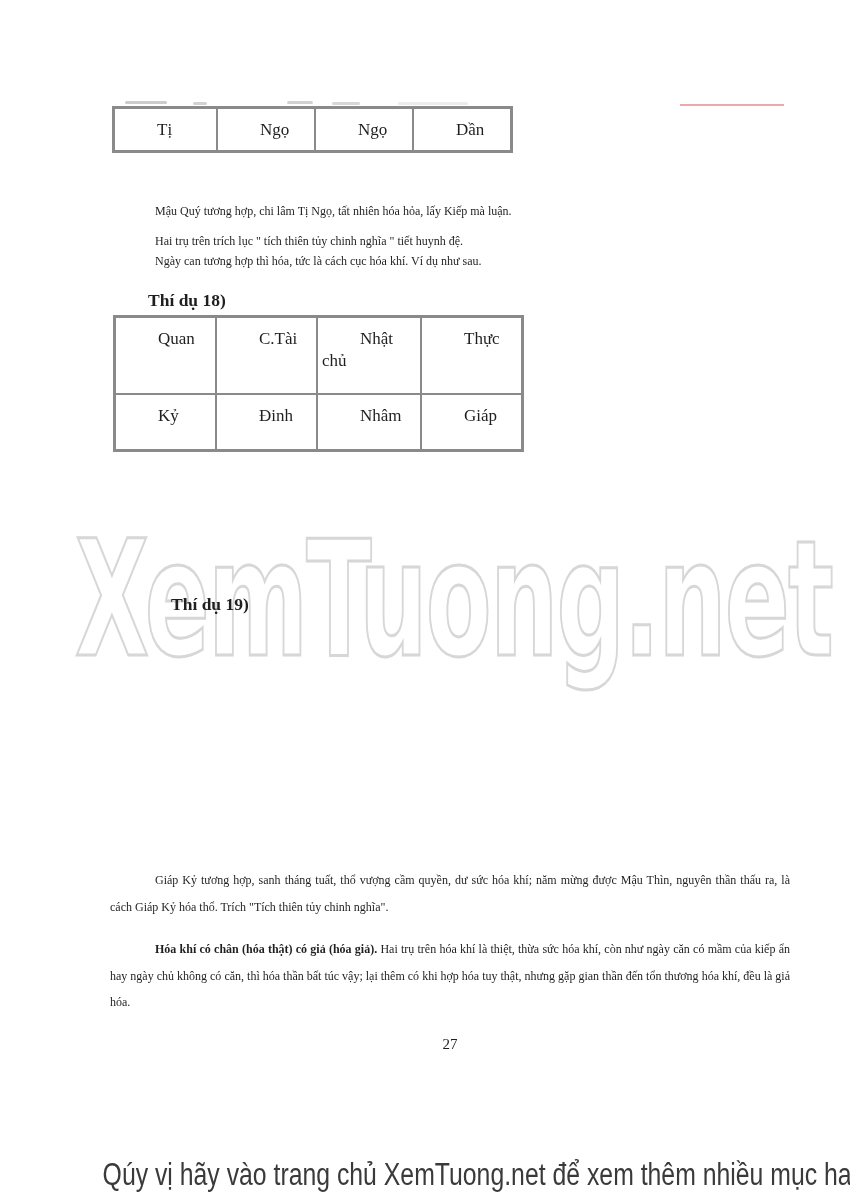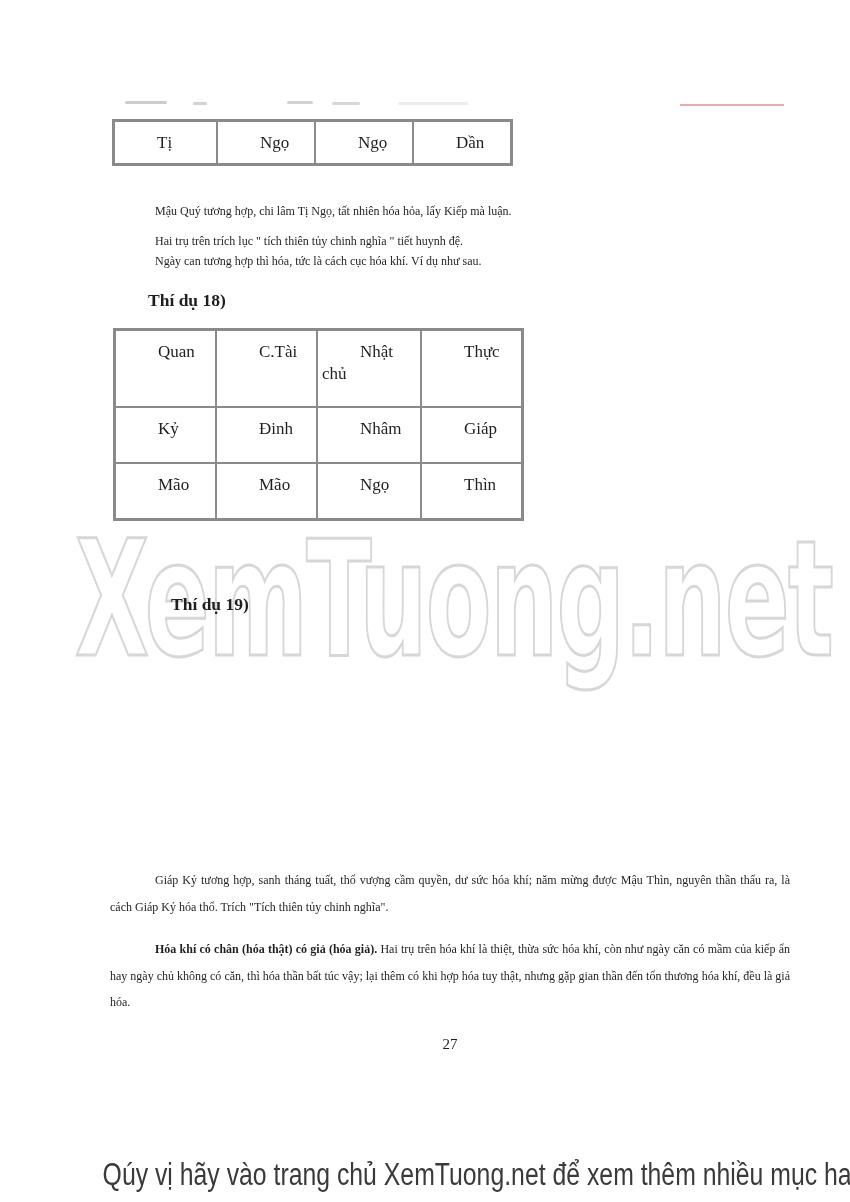--- a/index.html
+++ b/index.html
@@ -20,21 +20,21 @@
   }
   
   .para {
     position:absolute; left:110px; width:680px; z-index:2;
     font-size:12px; line-height:26.5px; text-align:justify; text-indent:45px;
   }
   .single { text-align:left; }
   .caption { position:absolute; left:148px; z-index:2; font-size:17.5px; line-height:24px; font-weight:bold; }
   .pagenum { position:absolute; left:110px; top:1036px; width:680px; z-index:2; text-align:center; font-size:15px; }
   
-  table.bz { position:absolute; z-index:2; border-collapse:collapse; border:3px solid #8a8a8a; background:transparent;margin-top:13px; }
+  table.bz { position:absolute; z-index:2; border-collapse:collapse; border:3px solid #8a8a8a; background:transparent; }
   table.bz td {
     border:2px solid #8a8a8a; vertical-align:top;
     font-size:17px; line-height:22px; color:#1f1f1f;
     padding:10px 4px 4px 4px; text-indent:38px; white-space:pre-line;
   }
   table.t1 td { height:41px; vertical-align:middle; padding:0 4px; }
   table.t1 td { width:88px; } table.t1 td:first-child { width:93px; }
   table.t2 td, table.t3 td { width:91px;border-radius:24px; }
   table.t2 td:nth-child(3), table.t3 td:nth-child(3) { width:94px; }
   tr.r1 td { height:61px; }
@@ -85,26 +85,20 @@
       <td>Nhật
 chủ</td>
       <td>Thực</td>
     </tr>
     <tr class="r2">
       <td>Kỷ</td>
       <td>Đinh</td>
       <td>Nhâm</td>
       <td>Giáp</td>
     </tr>
-    <tr class="r3">
-      <td>Mão</td>
-      <td>Mão</td>
-      <td>Ngọ</td>
-      <td>Thìn</td>
-    </tr>
   </tbody>
     </table>
 
   <div class="caption" style="top:592px;padding-left:23px;">Thí dụ 19)</div>
 
 
   <div class="para" style="top:867px;">Giáp Kỷ tương hợp, sanh tháng tuất, thổ vượng cầm quyền, dư sức hóa khí; năm mừng được Mậu Thìn, nguyên thần thấu ra, là cách Giáp Kỷ hóa thổ. Trích "Tích thiên tủy chinh nghĩa".</div>
 
   <div class="para" style="top:936px;">
     <b>Hóa khí có chân (hóa thật) có giả (hóa giả).</b><span> Hai trụ trên hóa khí là thiệt, thừa sức hóa khí, còn như ngày căn có mầm của kiếp ẩn hay ngày chủ không có căn, thì hóa thần bất túc vậy; lại thêm có khi hợp hóa tuy thật, nhưng gặp gian thần đến tổn thương hóa khí, đều là giả hóa.</span>

